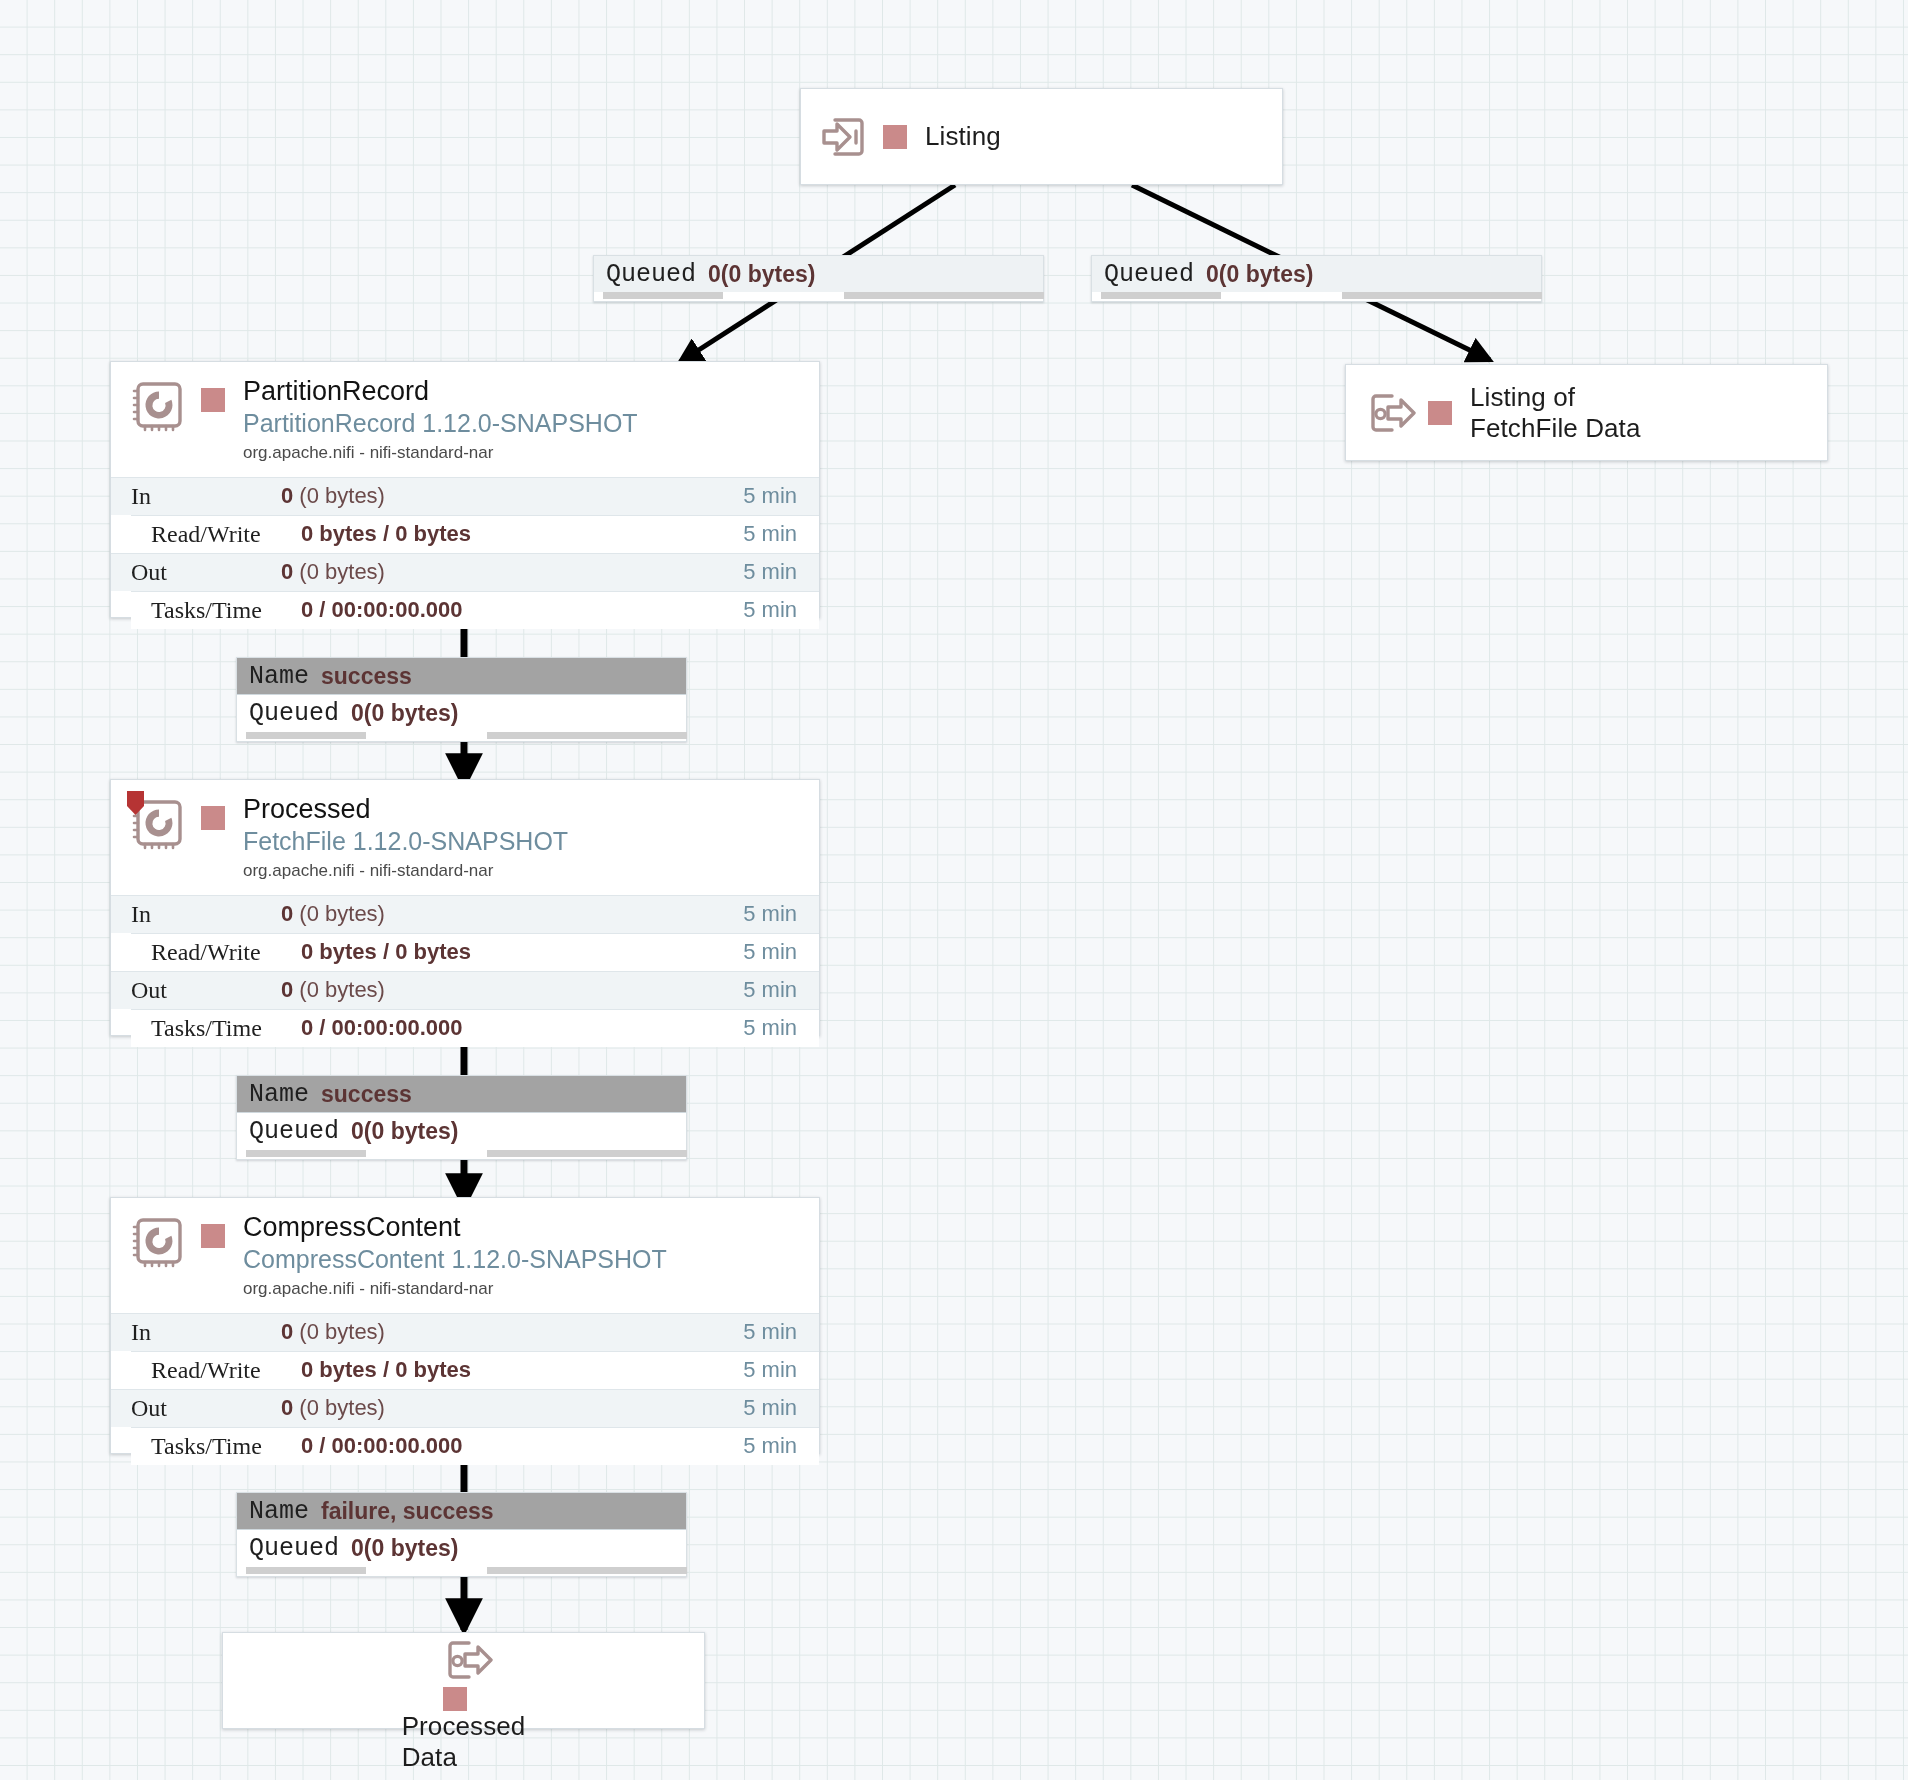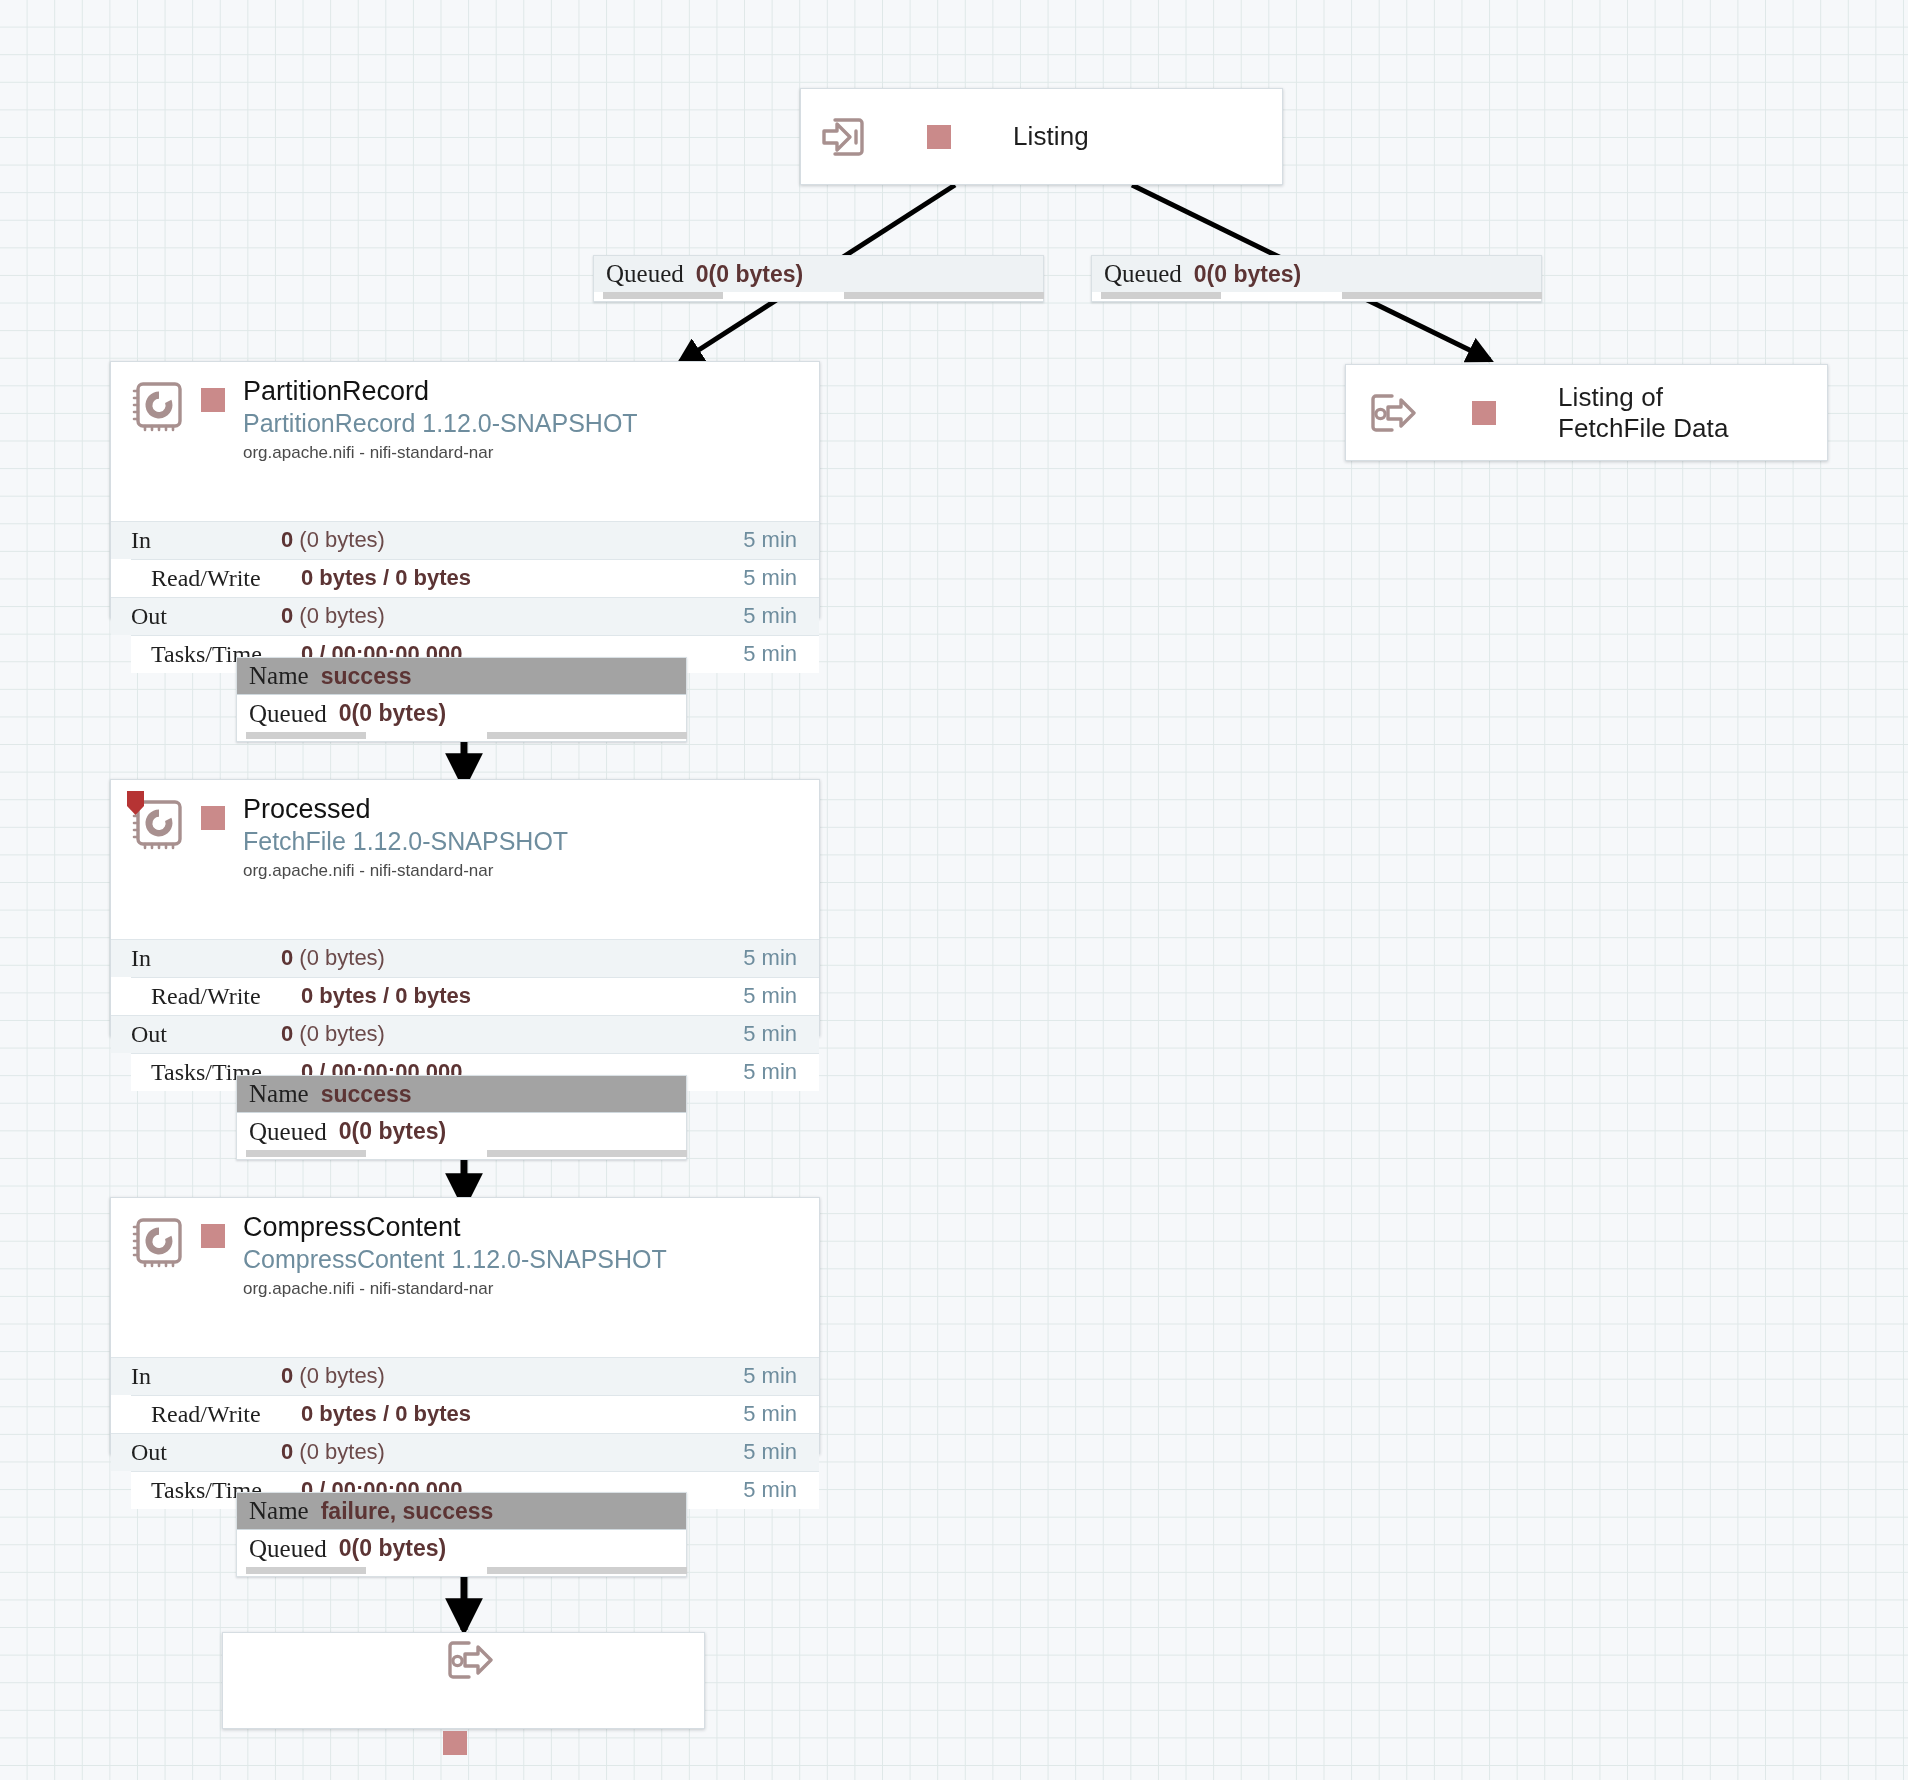--- a/index.html
+++ b/index.html
@@ -34,21 +34,20 @@
     pointer-events: none;
   }
 
   
   .node {
     position: absolute;
     background: #ffffff;
     border: 1px solid #d6dde2;
     box-shadow: 0 1px 3px rgba(30,40,50,0.22);
     box-sizing: border-box;
-    gap: 44px;
   }
 
   
   .port {
     display: flex;
     align-items: center;
   }
   .port .port-icon {
     width: 54px;
     height: 54px;
@@ -171,21 +170,21 @@
     display: flex;
     align-items: center;
     height: 37px;
     padding-left: 12px;
     font-size: 23px;
     box-sizing: border-box;
   }
   .conn-row.name-row { background: #a3a3a3; border-bottom: 1px solid #cfd8dd; }
   .conn-row.queued-row { background: #ffffff; }
   .conn-key {
-    font-family: Liberation Serif, serif;
+    font-family: Liberation Mono, monospace;
     font-size: 25px;
     color: #1f1f1f;
     margin-right: 12px;
   }
   .conn-val {
     font-size: 23px;
     color: #5c3434;
     font-weight: bold;
   }
   .conn-bars {

